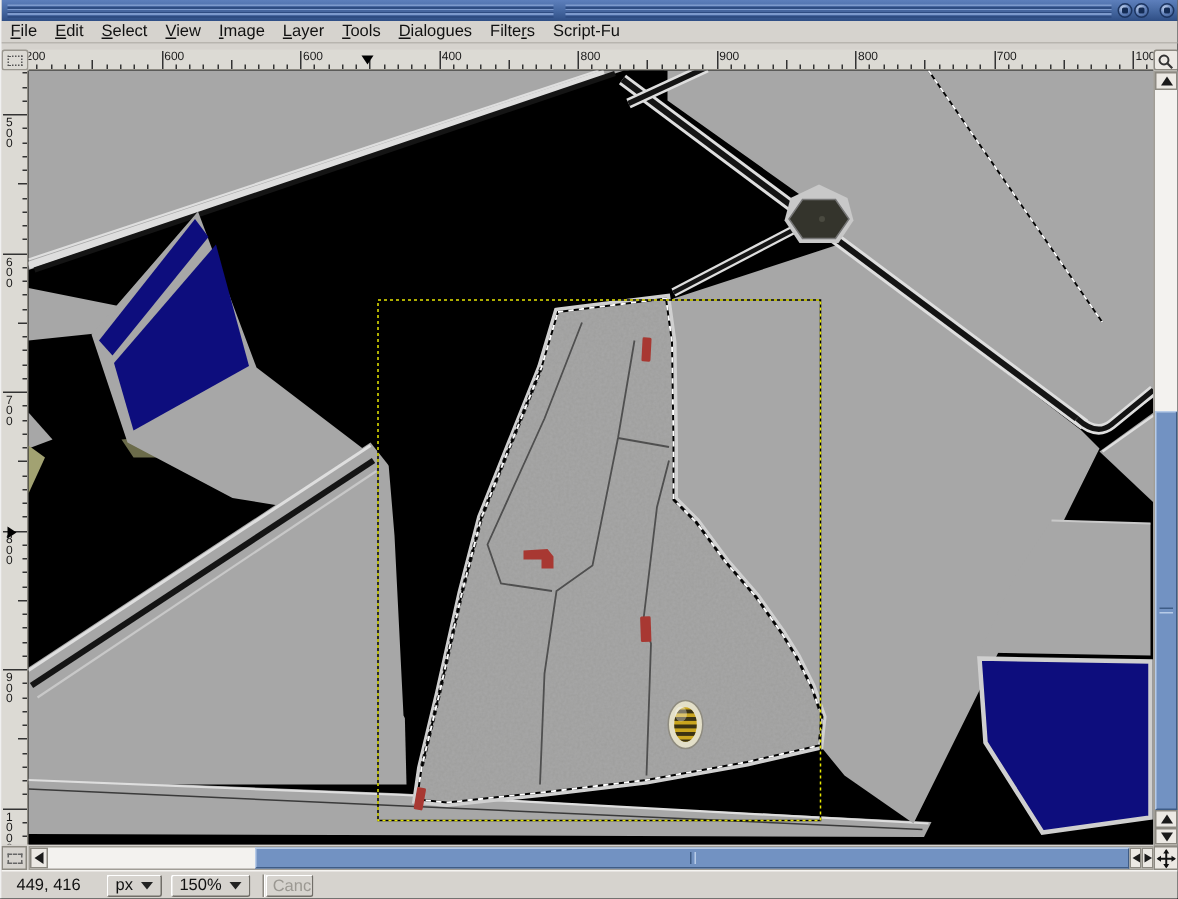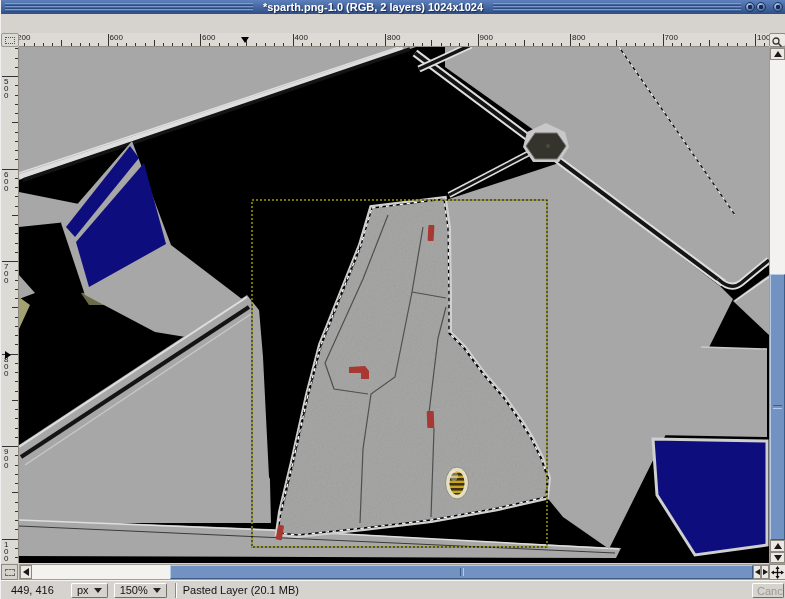--- a/index.html
+++ b/index.html
@@ -111,35 +111,46 @@
     border-top:1px solid #fff;border-left:1px solid #fff;
     border-bottom:1px solid #716e68;border-right:1px solid #716e68;border-radius:2px;}
 </style>
 </head>
 <body>
 
 <div class="window">
 
   <div class="titlebar">
     <div class="tgrip"></div>
-    <div class="title-text">*sparth.png-1.0 (RGB, 2 layers) 1024x1024</div>
     <div class="tgrip"></div>
     <div class="winbtns">
       <div class="winbtn">
           <i></i>
         </div>
       <div class="winbtn">
           <i></i>
         </div>
       <div class="winbtn sep">
           <i></i>
         </div>
     </div>
   </div>
 
+  <div class="menubar" id="menubar">
+      <div class="menu-item"><u>F</u>ile</div>
+      <div class="menu-item"><u>E</u>dit</div>
+      <div class="menu-item"><u>S</u>elect</div>
+      <div class="menu-item"><u>V</u>iew</div>
+      <div class="menu-item"><u>I</u>mage</div>
+      <div class="menu-item"><u>L</u>ayer</div>
+      <div class="menu-item"><u>T</u>ools</div>
+      <div class="menu-item"><u>D</u>ialogues</div>
+      <div class="menu-item">Filte<u>r</u>s</div>
+      <div class="menu-item">Script-Fu</div>
+    </div>
 
   <div class="corner-btn">
     <div class="dot-rect"></div>
   </div>
 
   <div class="hruler" id="hruler">
       <div class="tick" style="left: 5.25px; top: 10px; width: 1px; height: 4px;"></div>
       <div class="tick" style="left: 14.5px; top: 10px; width: 1px; height: 4px;"></div>
       <div class="tick" style="left: 23.75px; top: 10px; width: 1px; height: 4px;"></div>
       <div class="tick" style="left: 33px; top: 10px; width: 1px; height: 4px;"></div>
@@ -481,17 +492,16 @@
     <div class="sb-pos">449, 416</div>
     <div class="opt-btn">
       <span>px</span>
       <span class="opt-arr"></span>
     </div>
     <div class="opt-btn">
       <span>150%</span>
       <span class="opt-arr"></span>
     </div>
     <div class="sb-sep"></div>
-    <div class="sb-msg">Pasted Layer (20.1 MB)</div>
     <button class="cancel-btn" disabled="">Cancel</button>
   </div>
 
 </div>
 
 </body></html>

